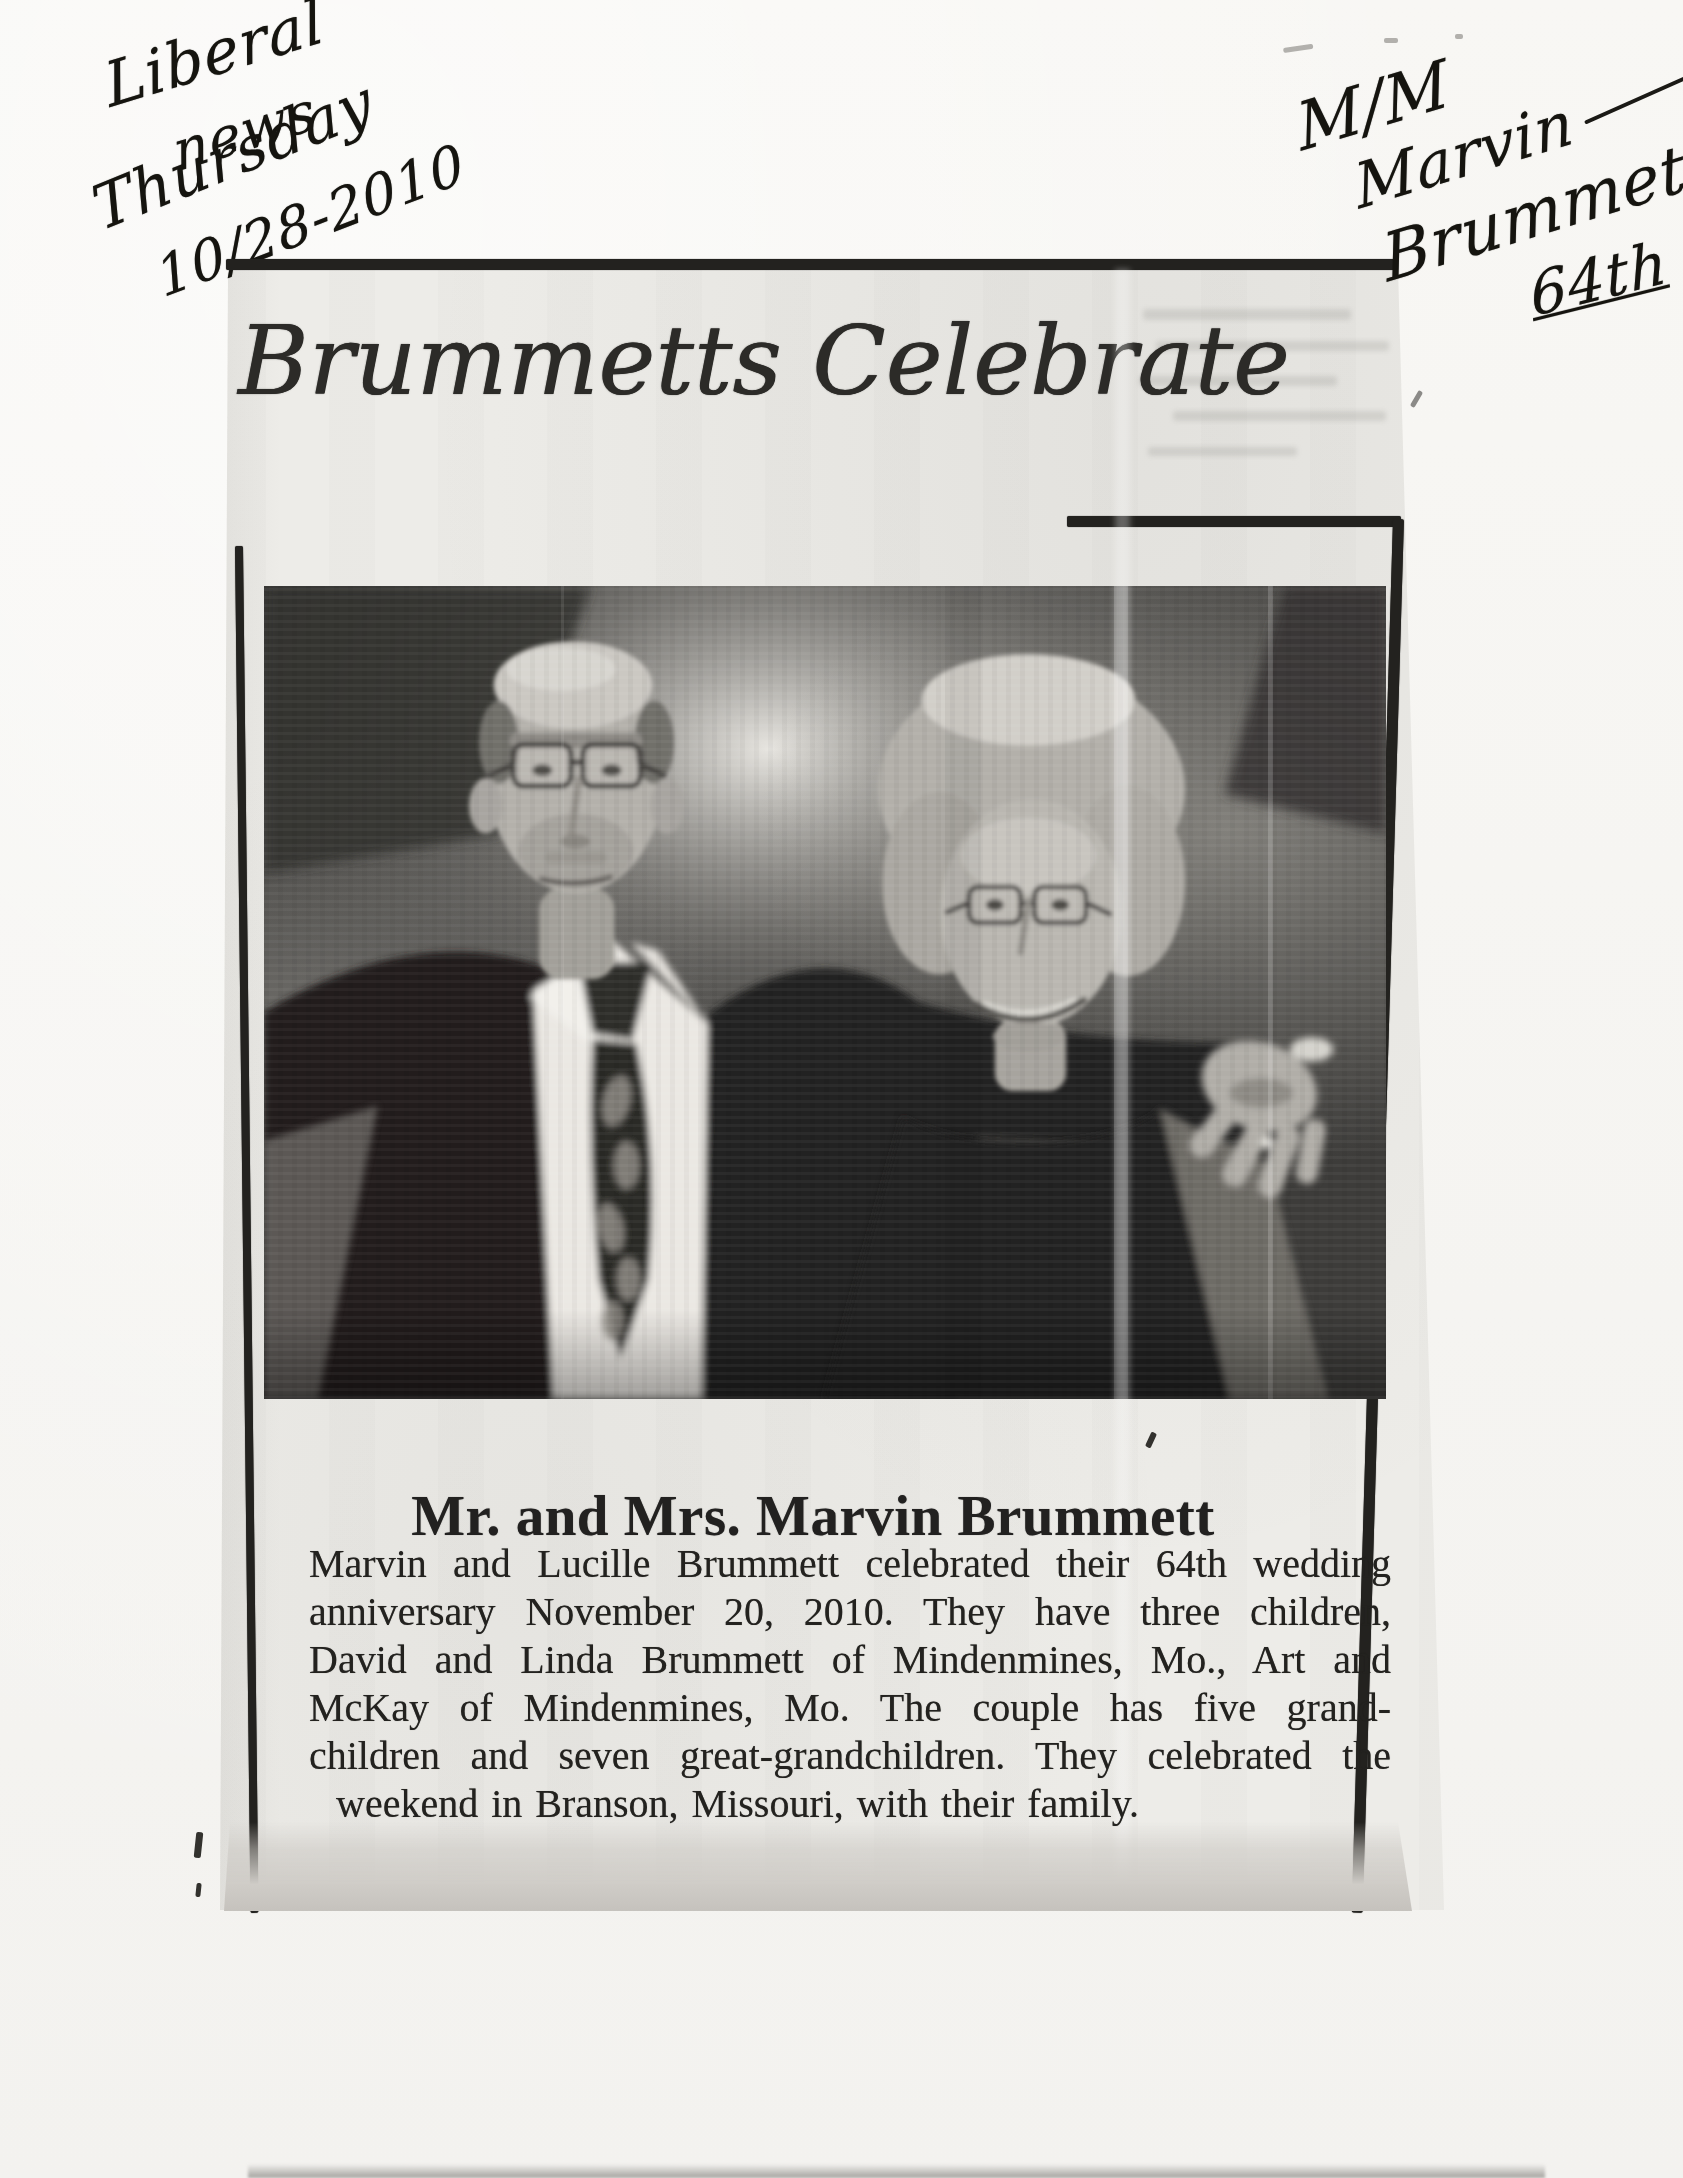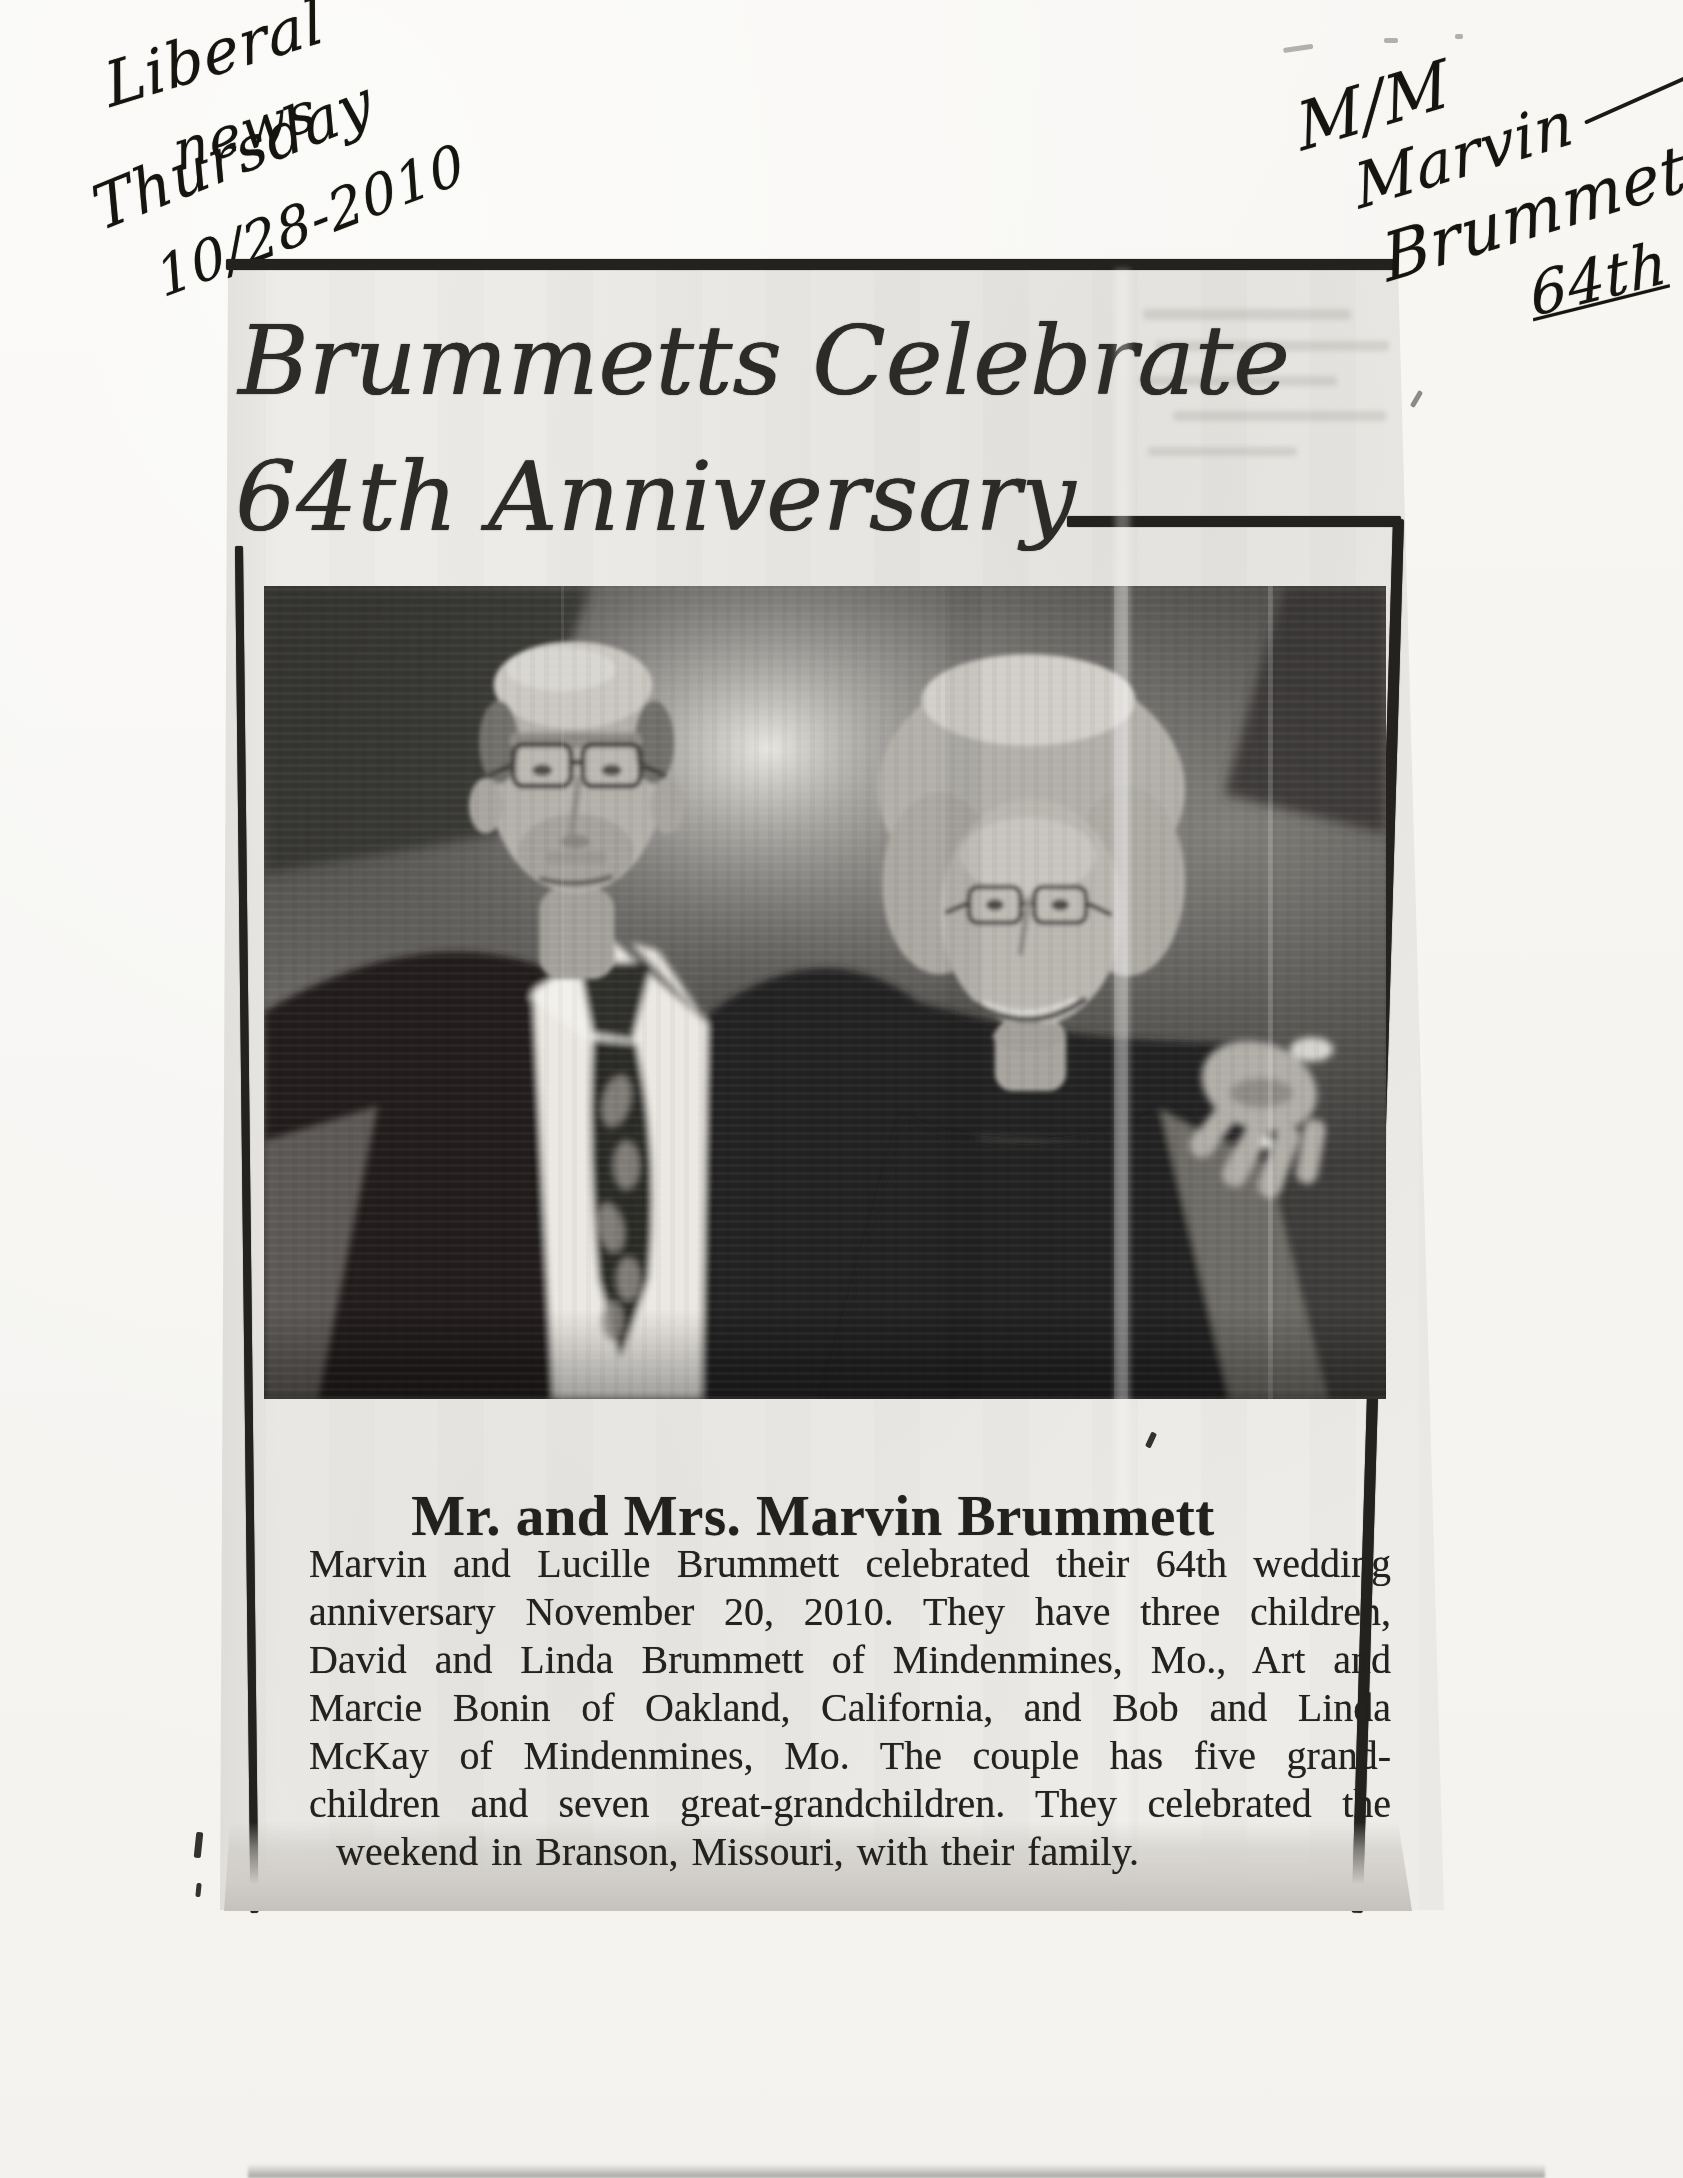--- a/index.html
+++ b/index.html
@@ -104,21 +104,20 @@
   <div class="border" style="left:1393px; top:519px; width:11px; height:1394px; transform:rotate(1.7deg); transform-origin:top left;"></div>
   <div class="border" style="left:235px; top:546px; width:8px; height:1367px; transform:rotate(-0.65deg); transform-origin:top left;"></div>
 
   <div class="ghostbar" style="left:1143px; top:309px; width:208px; height:11px;"></div>
   <div class="ghostbar" style="left:1156px; top:341px; width:233px; height:10px;"></div>
   <div class="ghostbar" style="left:1139px; top:376px; width:198px; height:10px;"></div>
   <div class="ghostbar" style="left:1173px; top:411px; width:213px; height:10px;"></div>
   <div class="ghostbar" style="left:1148px; top:447px; width:149px; height:9px;"></div>
 
   <div class="headline" style="left:238px; top:305px;">Brummetts Celebrate</div>
-  <div class="headline" style="left:235px; top:441px;">64th Anniversary</div>
 
   <div class="photo">
     <svg viewBox="0 0 1133 821" preserveAspectRatio="none">
       <defs>
         <filter id="b6" x="-20%" y="-20%" width="140%" height="140%">
             <feGaussianBlur stdDeviation="6"></feGaussianBlur>
           </filter>
         <filter id="b4" x="-20%" y="-20%" width="140%" height="140%">
             <feGaussianBlur stdDeviation="4"></feGaussianBlur>
           </filter>
@@ -244,21 +243,20 @@
   <div class="streak" style="left:1115px; top:269px; width:15px; height:1641px;"></div>
 
   <div class="strip"></div>
 
   <div class="caption">Mr. and Mrs. Marvin Brummett</div>
 
   <div class="body-col">
     <div class="body-line">Marvin and Lucille Brummett celebrated their 64th wedding</div>
     <div class="body-line">anniversary November 20, 2010. They have three children,</div>
     <div class="body-line">David and Linda Brummett of Mindenmines, Mo., Art and</div>
-    <div class="body-line">Marcie Bonin of Oakland, California, and Bob and Linda</div>
     <div class="body-line">McKay of Mindenmines, Mo. The couple has five grand-</div>
     <div class="body-line">children and seven great-grandchildren. They celebrated the</div>
     <div class="body-line last">weekend in Branson, Missouri, with their family.</div>
   </div>
 
   <div class="mark" style="left:1148px; top:1432px; width:6px; height:16px; transform:rotate(25deg);"></div>
   <div class="mark" style="left:195px; top:1832px; width:7px; height:26px; transform:rotate(6deg);"></div>
   <div class="mark" style="left:196px; top:1883px; width:5px; height:14px; transform:rotate(6deg);"></div>
   <div class="mark" style="left:1414px; top:390px; width:5px; height:18px; transform:rotate(30deg); opacity:.55;"></div>
 

